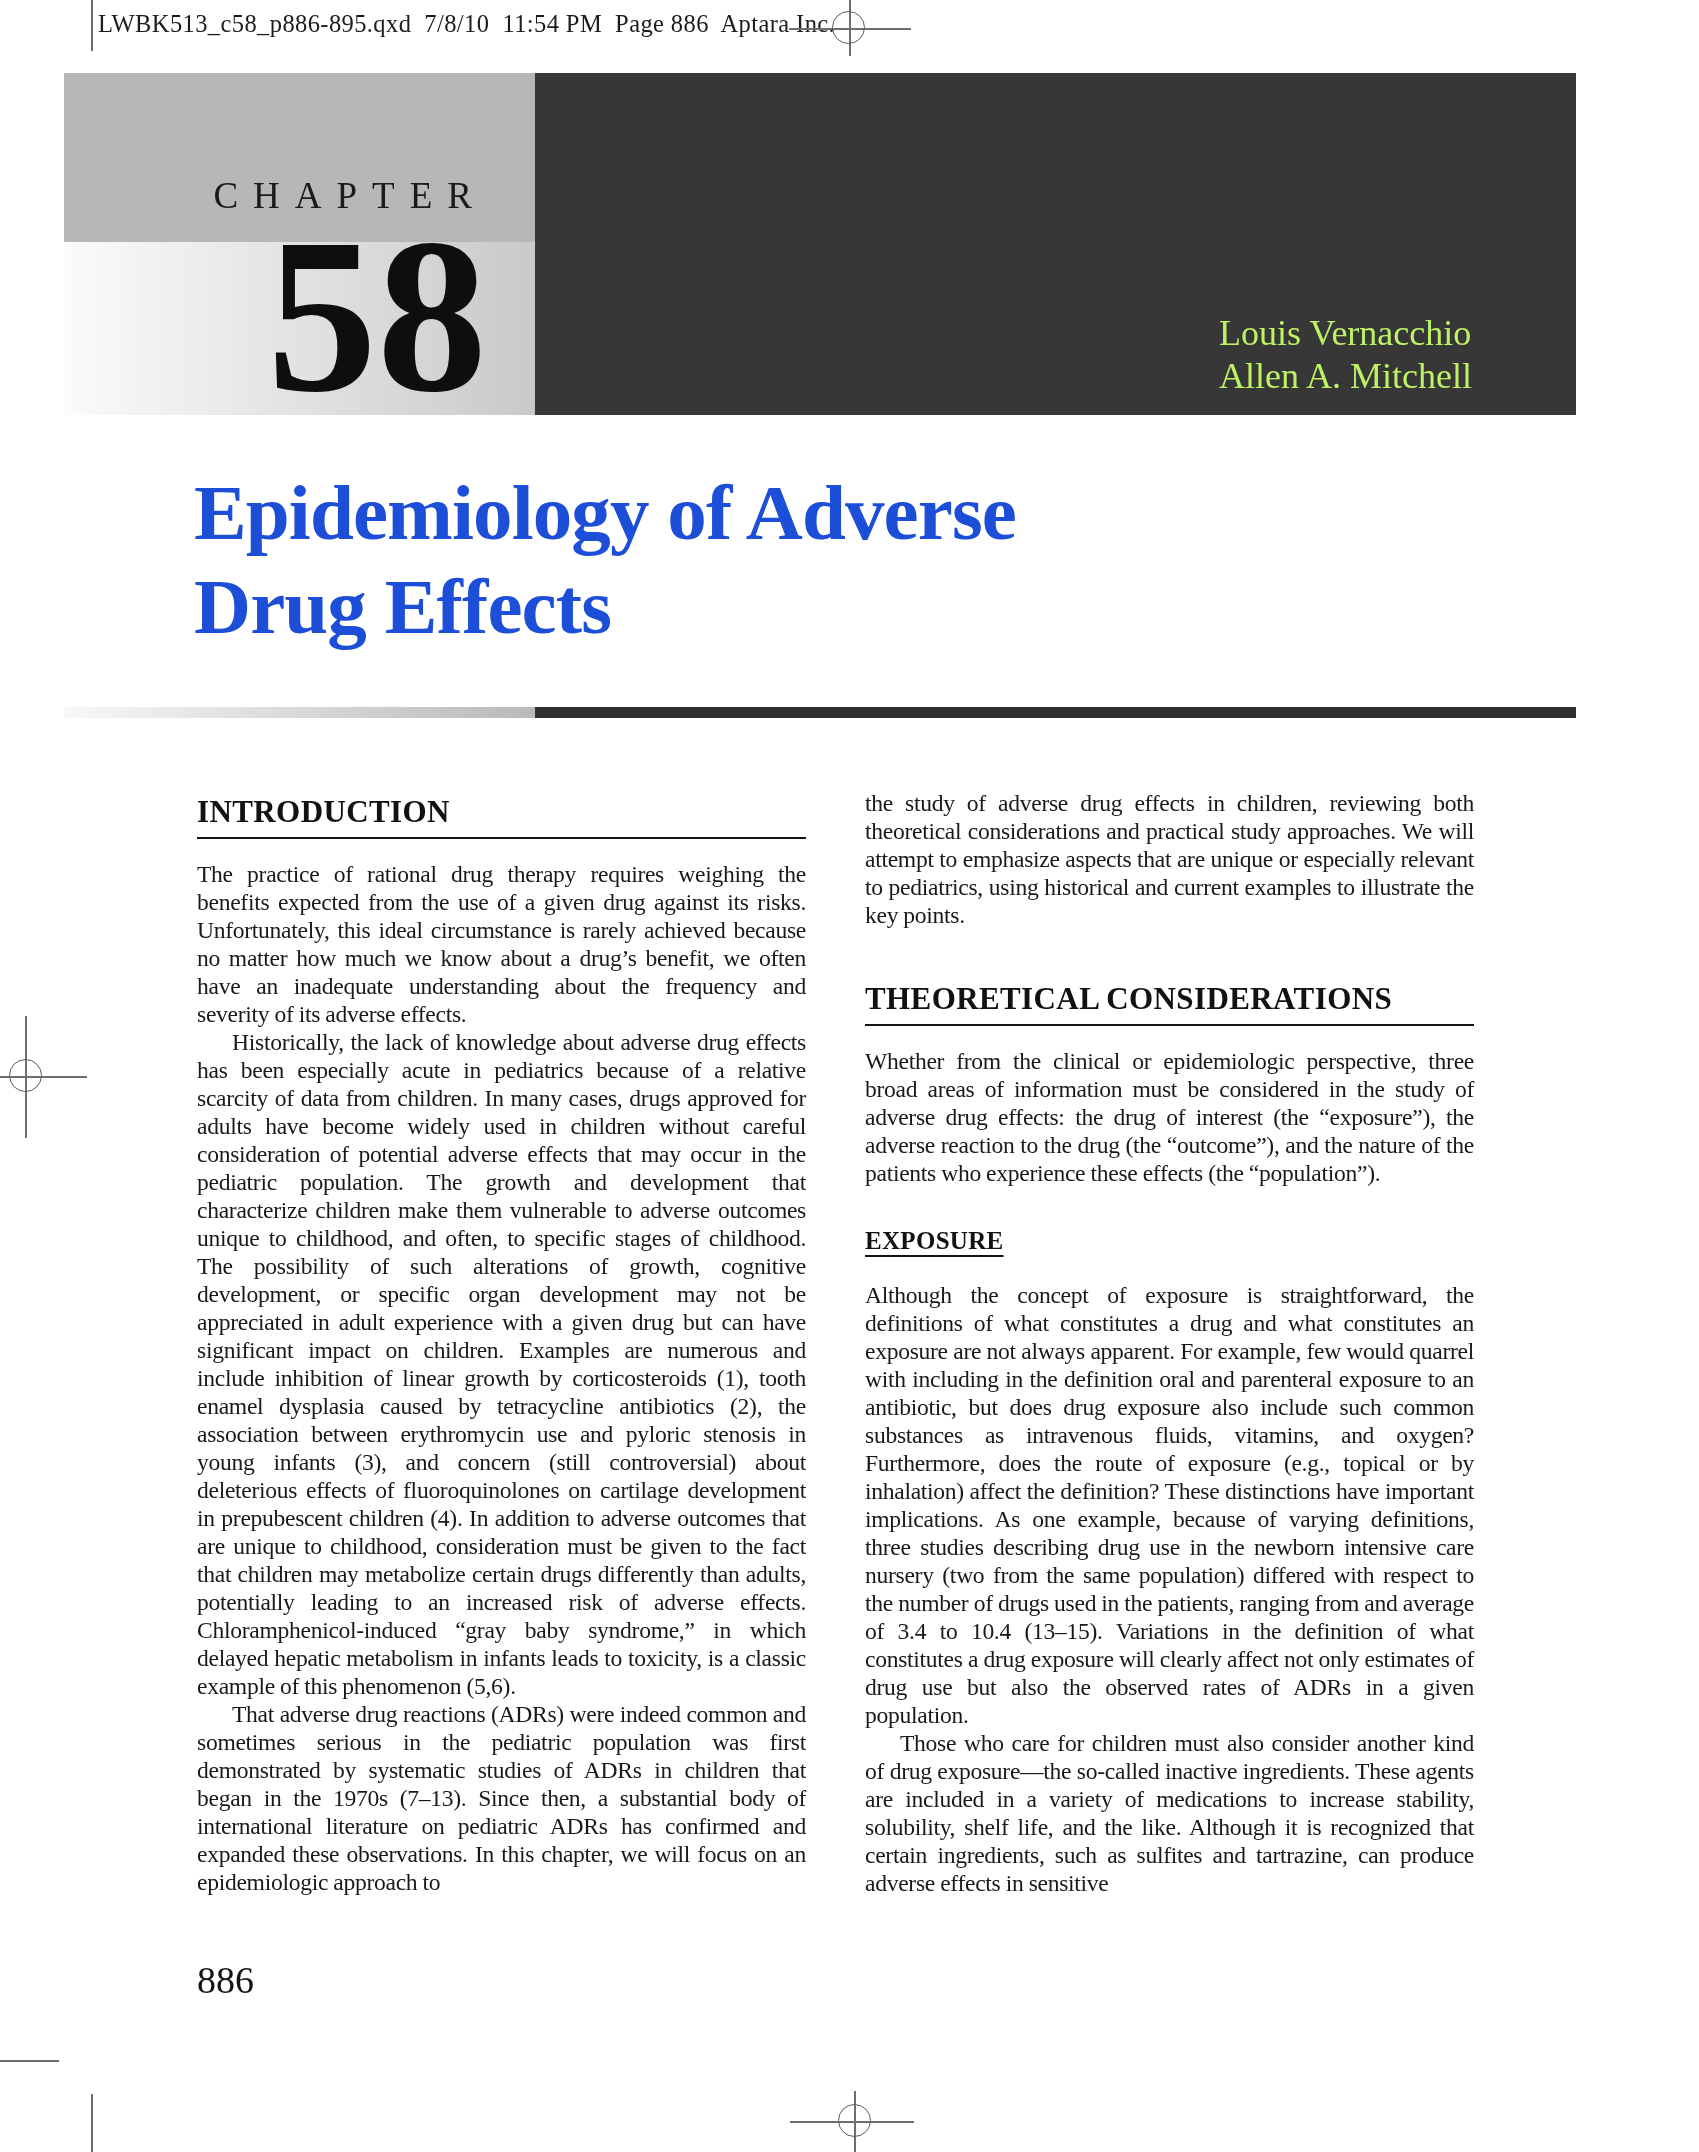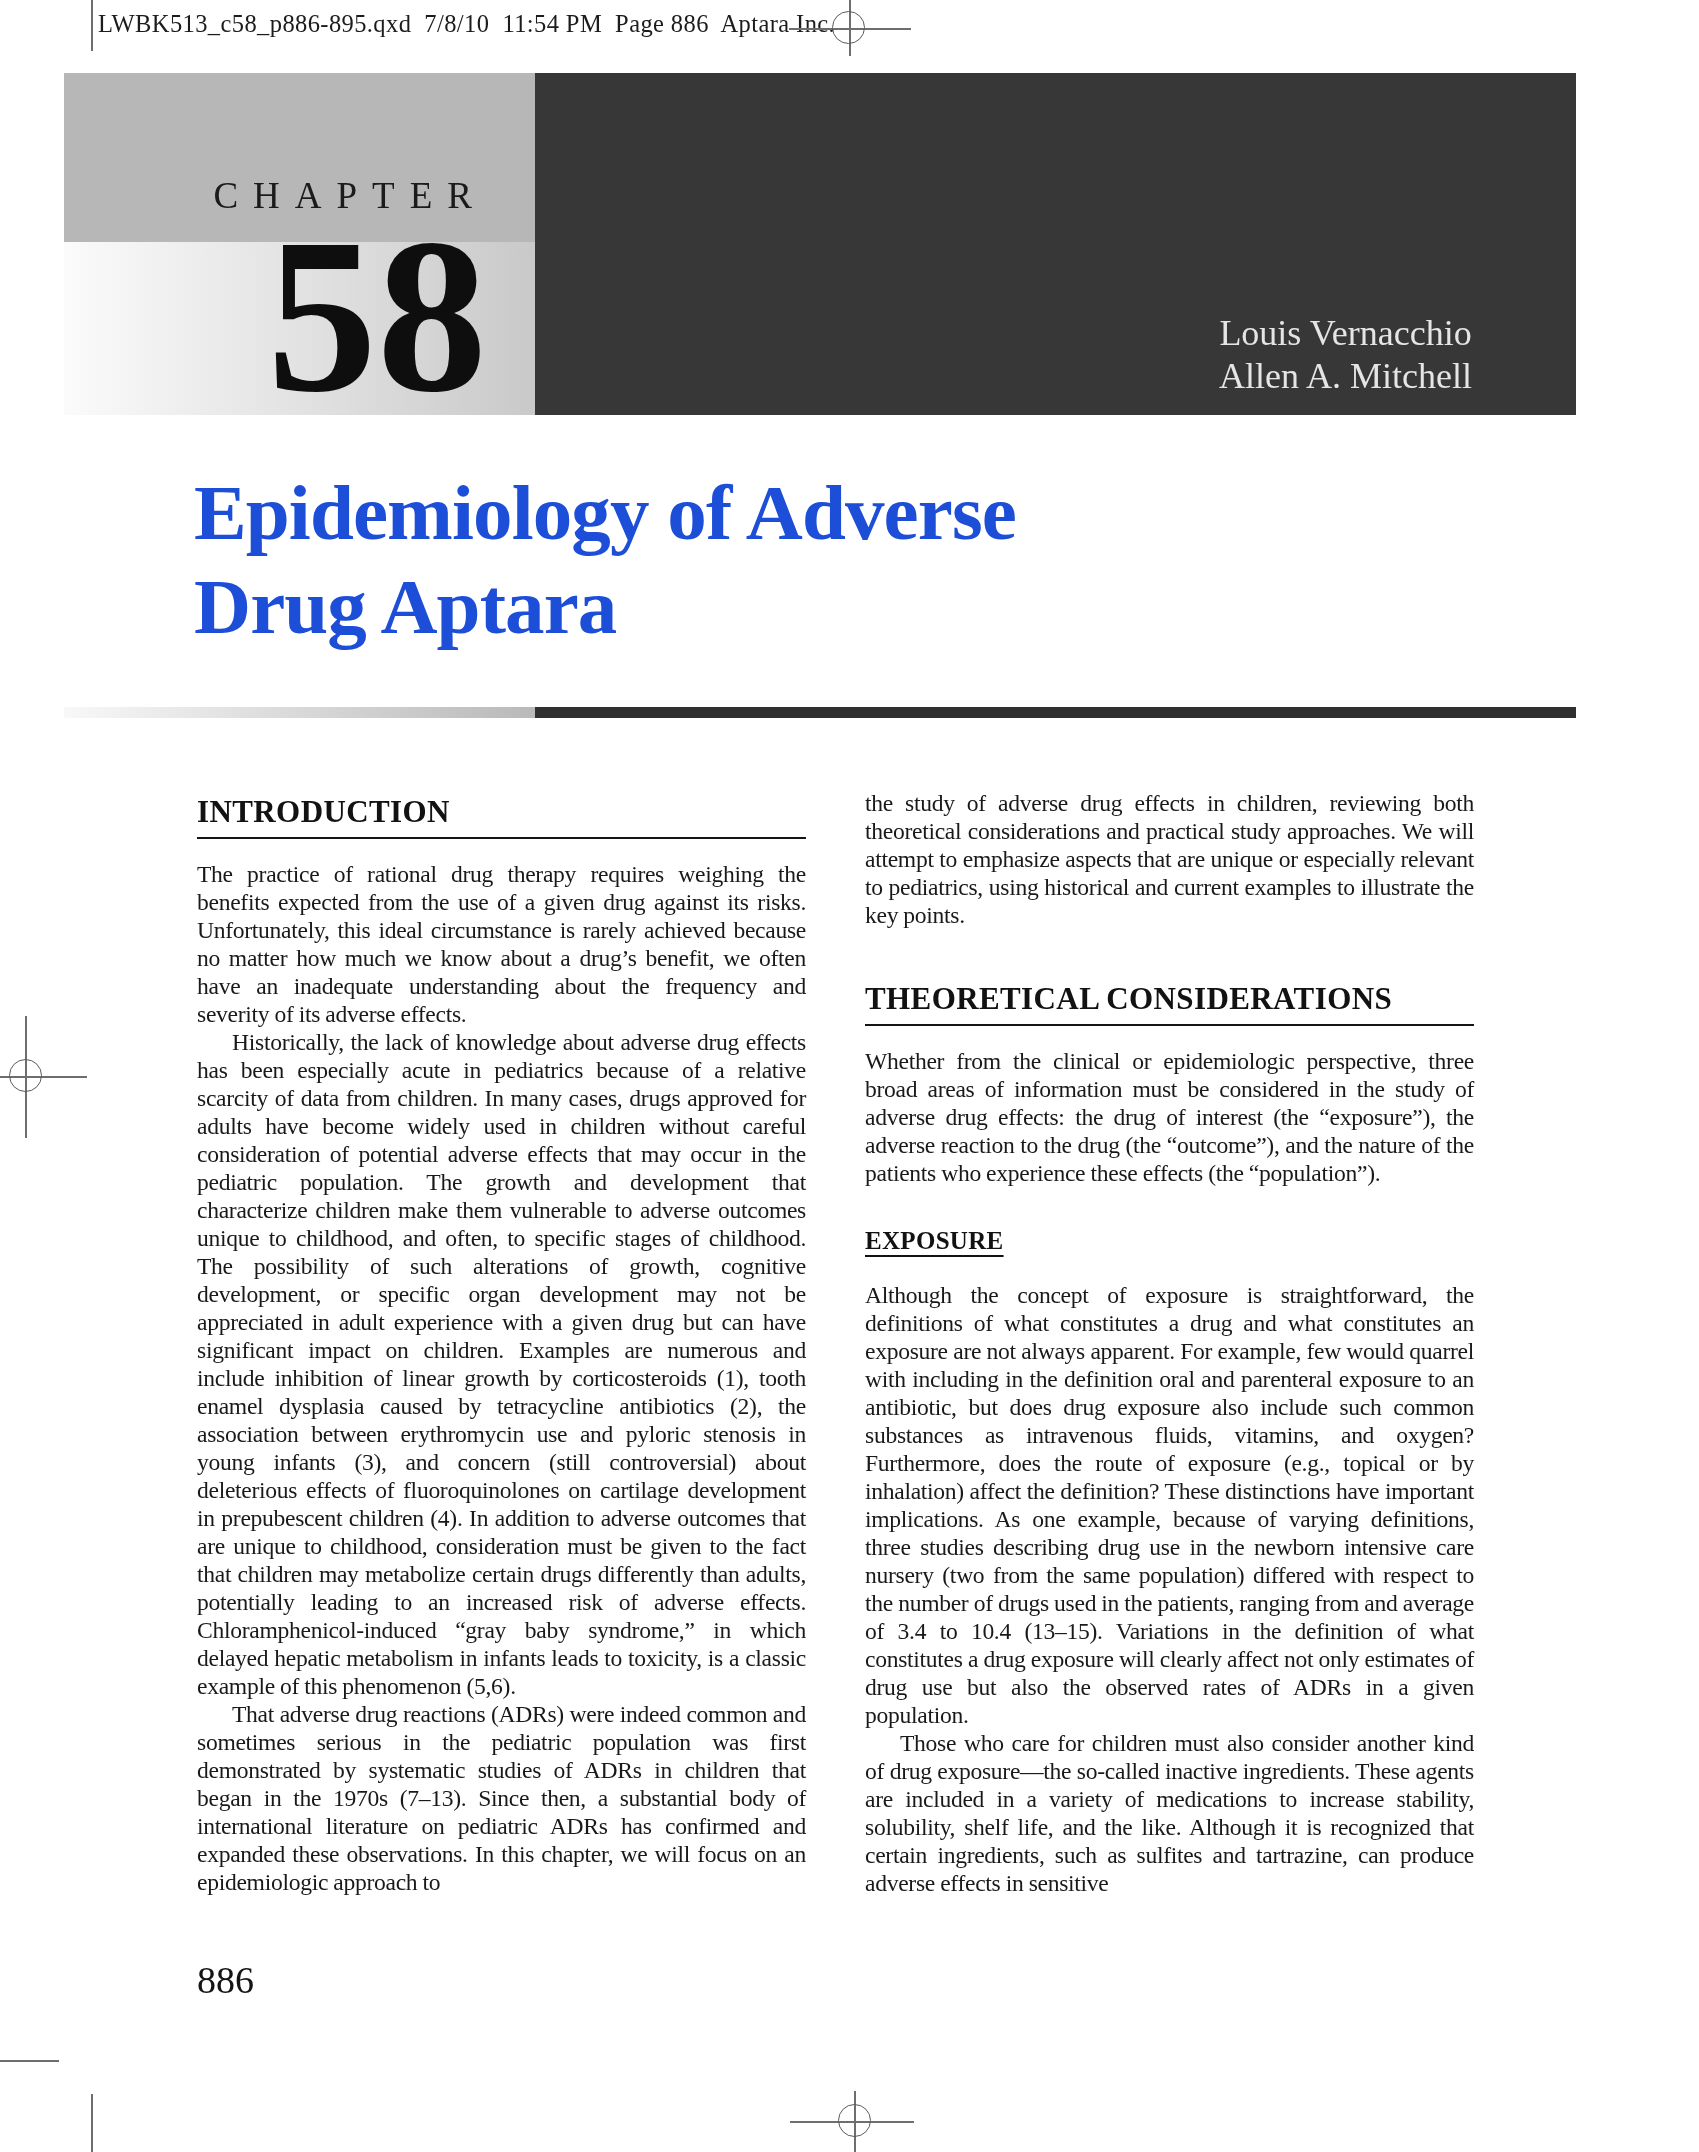--- a/index.html
+++ b/index.html
@@ -41,21 +41,21 @@
     position:absolute; right:49px; top:133px;
     font-size:220px; line-height:1; font-weight:bold; color:#0e0e0e;
   }
 
   .authors-band {
     position:absolute; left:535px; top:73px; width:1100px; height:342px;
     background:var(--band-dark, #373737);
   }
   .authors {
     position:absolute; right:163px; bottom:17.5px;
-    text-align:center; color:#e5e5e5; font-size:36px; line-height:43px;
+    text-align:left; color:#bef264; font-size:36px; line-height:43px;
   }
 
   
   .chapter-title {
     position:absolute; left:194px; top:466px;
     font-size:79px; line-height:94px; font-weight:bold;
     color:#1d4ed8; letter-spacing:-0.9px;
   }
 
   
@@ -137,21 +137,21 @@
 
   <div class="authors-band">
     <div class="authors">
       <div>Louis Vernacchio</div>
       <div>Allen A. Mitchell</div>
     </div>
   </div>
 
   <div class="chapter-title">
     <div>Epidemiology of Adverse</div>
-    <div>Drug Aptara</div>
+    <div>Drug Effects</div>
   </div>
 
   <div class="divider-left"></div>
   <div class="divider-right"></div>
 
   <div class="col col-left">
     <h2 class="section-heading">INTRODUCTION</h2>
     <p class="body-para">The practice of rational drug therapy requires weighing the benefits expected from the use of a given drug against its risks. Unfortunately, this ideal circumstance is rarely achieved because no matter how much we know about a drug’s benefit, we often have an inadequate understanding about the frequency and severity of its adverse effects.</p>
     <p class="body-para indent">Historically, the lack of knowledge about adverse drug effects has been especially acute in pediatrics because of a relative scarcity of data from children. In many cases, drugs approved for adults have become widely used in children without careful consideration of potential adverse effects that may occur in the pediatric population. The growth and development that characterize children make them vulnerable to adverse outcomes unique to childhood, and often, to specific stages of childhood. The possibility of such alterations of growth, cognitive development, or specific organ development may not be appreciated in adult experience with a given drug but can have significant impact on children. Examples are numerous and include inhibition of linear growth by corticosteroids (1), tooth enamel dysplasia caused by tetracycline antibiotics (2), the association between erythromycin use and pyloric stenosis in young infants (3), and concern (still controversial) about deleterious effects of fluoroquinolones on cartilage development in prepubescent children (4). In addition to adverse outcomes that are unique to childhood, consideration must be given to the fact that children may metabolize certain drugs differently than adults, potentially leading to an increased risk of adverse effects. Chloramphenicol-induced “gray baby syndrome,” in which delayed hepatic metabolism in infants leads to toxicity, is a classic example of this phenomenon (5,6).</p>
     <p class="body-para indent">That adverse drug reactions (ADRs) were indeed common and sometimes serious in the pediatric population was first demonstrated by systematic studies of ADRs in children that began in the 1970s (7–13). Since then, a substantial body of international literature on pediatric ADRs has confirmed and expanded these observations. In this chapter, we will focus on an epidemiologic approach to</p>

